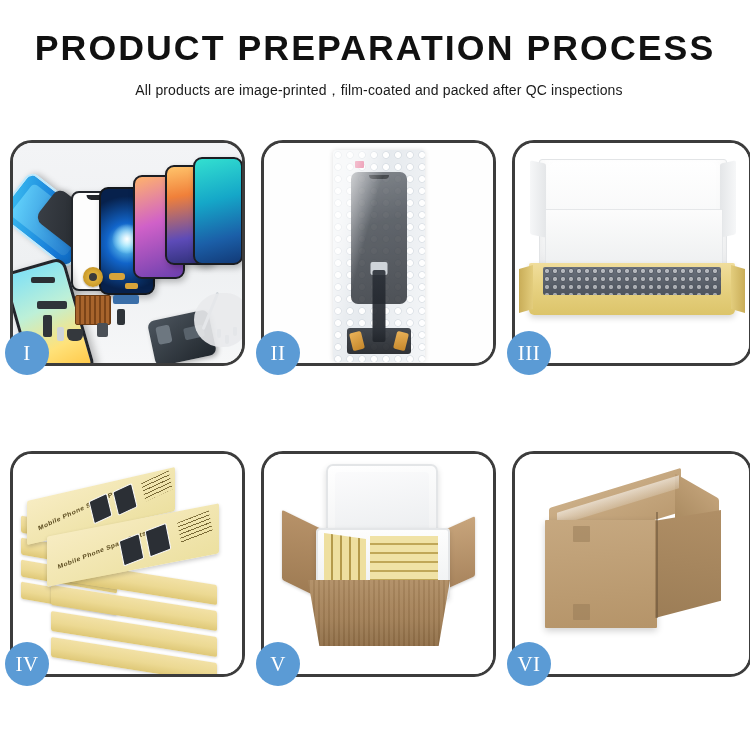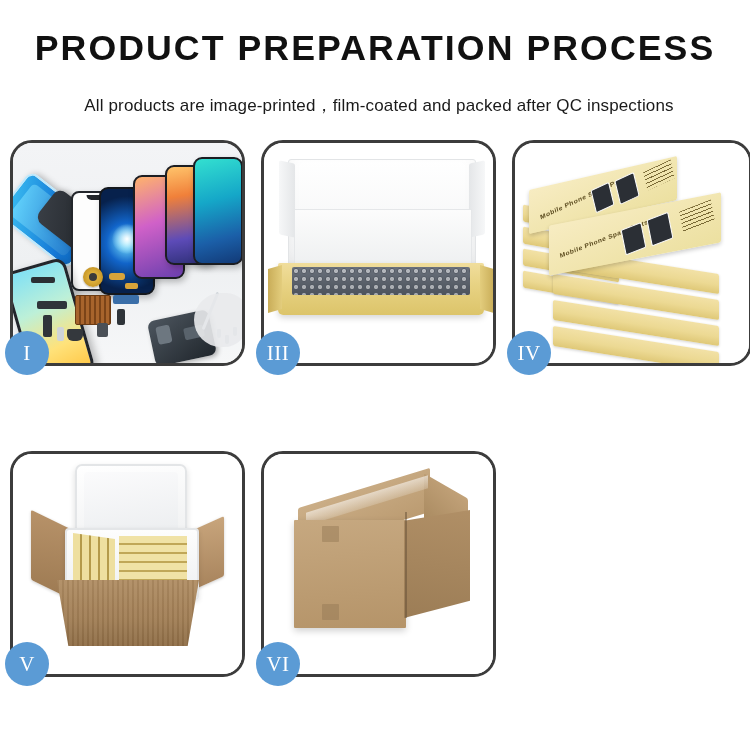--- a/index.html
+++ b/index.html
@@ -11,21 +11,21 @@
   .page{width:750px;height:750px;position:relative;box-sizing:border-box;}
 
   
   .header{padding-top:30px;text-align:center;}
   .title{
     font-size:35px;font-weight:700;color:#111;letter-spacing:2.0px;
     line-height:1.05;white-space:nowrap;
     transform:scaleX(1.02);
   }
   .subtitle{
-    margin-top:27px;font-size:17px;color:#1a1a1a;letter-spacing:.15px;
+    margin-top:15px;font-size:14px;color:#1a1a1a;letter-spacing:.15px;
     white-space:nowrap;font-weight:400;padding-left:8px;
   }
 
   
   .grid{
     position:absolute;left:10px;top:140px;width:736px;
     display:grid;grid-template-columns:235px 235px 240px;
     column-gap:16px;row-gap:85px;
   }
   .panel{
@@ -270,20 +270,35 @@
         <div class="flex f7"></div>
         <div class="scr" style="left:204px;top:186px;"></div>
         <div class="scr" style="left:212px;top:192px;"></div>
         <div class="scr" style="left:220px;top:184px;"></div>
         <div class="tweez"></div>
         <div class="hand"></div>
       </div>
       <div class="badge">I</div>
     </div>
 
+    <div class="panel">
+      <div class="stage p2">
+        <div class="wrap">
+          <div class="pinkdot"></div>
+          <div class="lcd"></div>
+          <div class="conn"></div>
+          <div class="ribbon"></div>
+          <div class="botbar"></div>
+          <div class="gold g1"></div>
+          <div class="gold g2"></div>
+          <div class="sheen"></div>
+        </div>
+      </div>
+      <div class="badge">II</div>
+    </div>
 
     <div class="panel">
       <div class="stage p3">
         <div class="b3lid"></div>
         <div class="b3foam"></div>
         <div class="b3tray"></div>
         <div class="b3bub"></div>
       </div>
       <div class="badge">III</div>
     </div>

